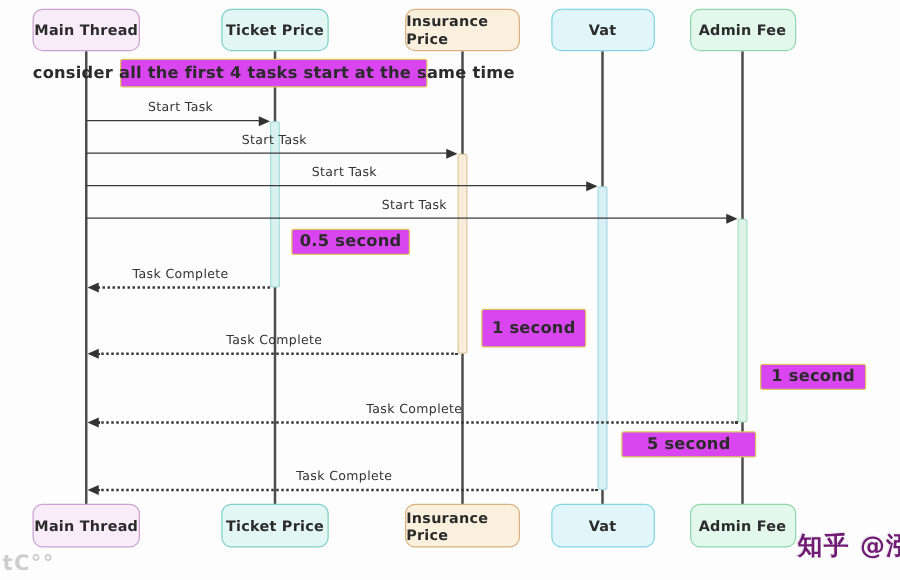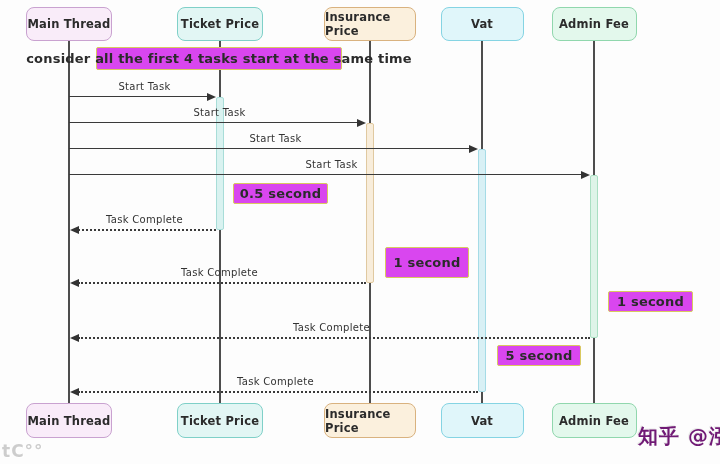--- a/index.html
+++ b/index.html
@@ -154,20 +154,20 @@
       <div class="msg-label" style="left: 219.5px; top: 267px;">Task Complete</div>
       <div class="msg-line dotted" style="left: 78px; top: 337px; width: 512px; margin-left: 0px;"></div>
       <div class="arrow-head left" style="left: 70px; top: 334px;"></div>
       <div class="msg-label" style="left: 331.5px; top: 322px;">Task Complete</div>
       <div class="msg-line dotted" style="left: 78px; top: 391px; width: 400px; margin-left: 0px;"></div>
       <div class="arrow-head left" style="left: 70px; top: 388px;"></div>
       <div class="msg-label" style="left: 275.5px; top: 376px;">Task Complete</div>
       <div class="note" style="left: 233px; top: 183px; width: 95px; height: 21px; text-align: right;">0.5 second</div>
       <div class="note" style="left: 385px; top: 247px; width: 84px; height: 31px;">1 second</div>
       <div class="note" style="left: 608px; top: 291px; width: 85px; height: 21px;">1 second</div>
-      <div class="note" style="left: 497px; top: 345px; width: 84px; height: 21px;">5 second</div>
+      <div class="note" style="left: 497px; top: 345px; width: 108px; height: 21px;">5 second</div>
     </div>
 
   <div class="watermark-left">
     <span class="logo">tC°°</span>
   </div>
   <div class="watermark-right">知乎 @泓锜</div>
 </div>
 
 </body></html>

